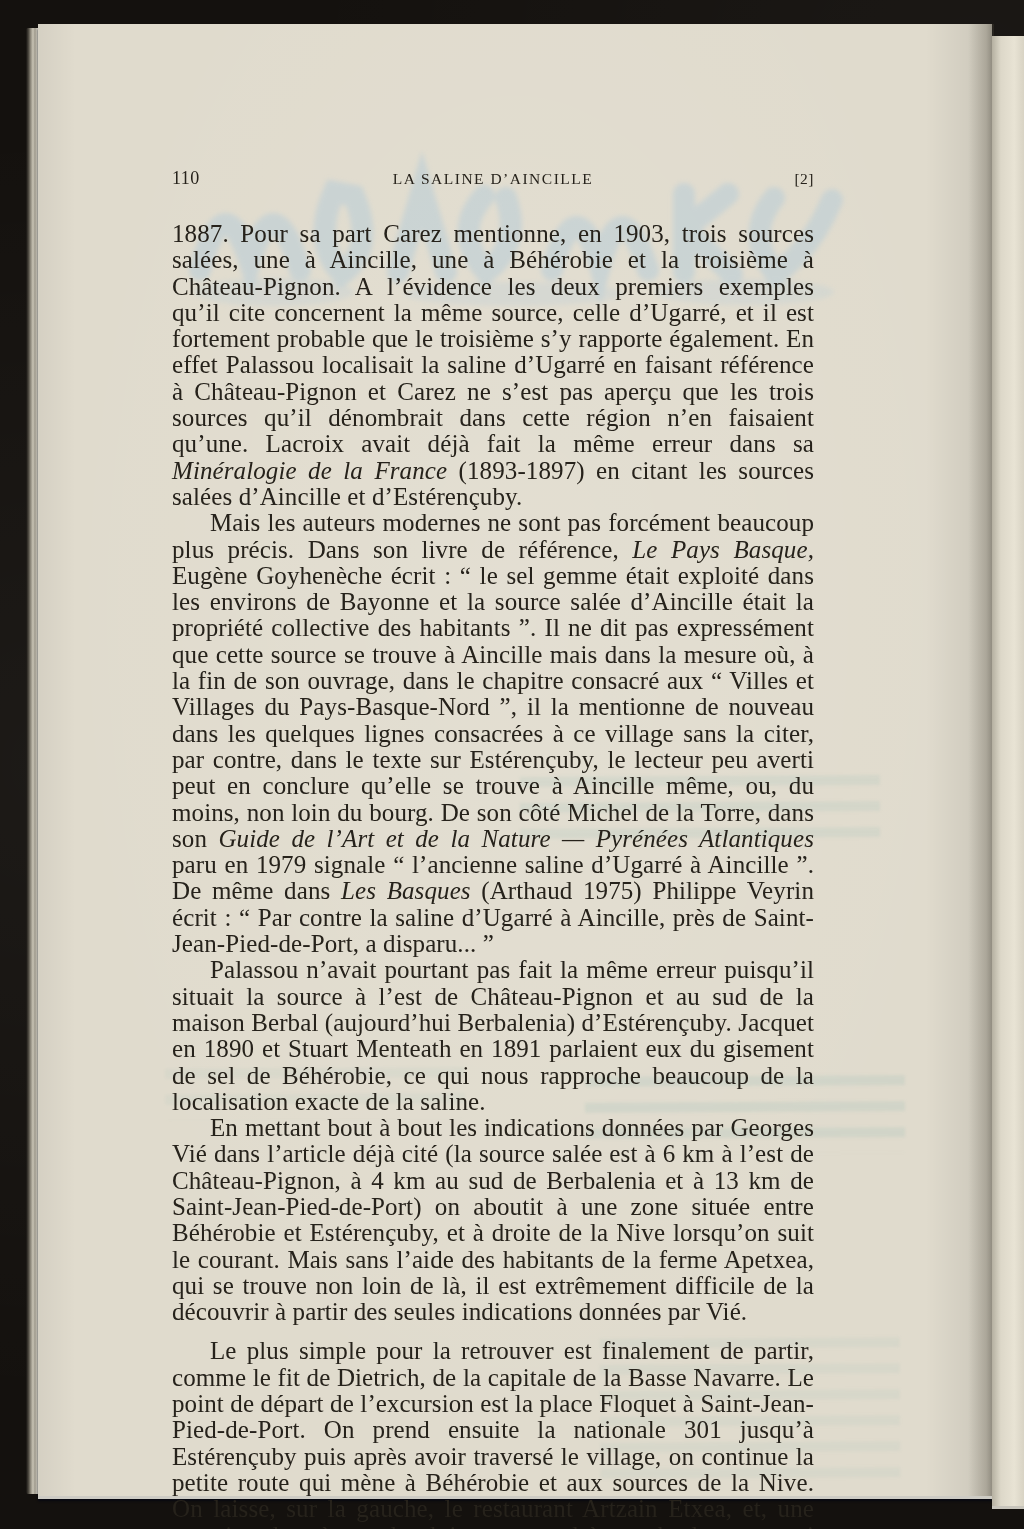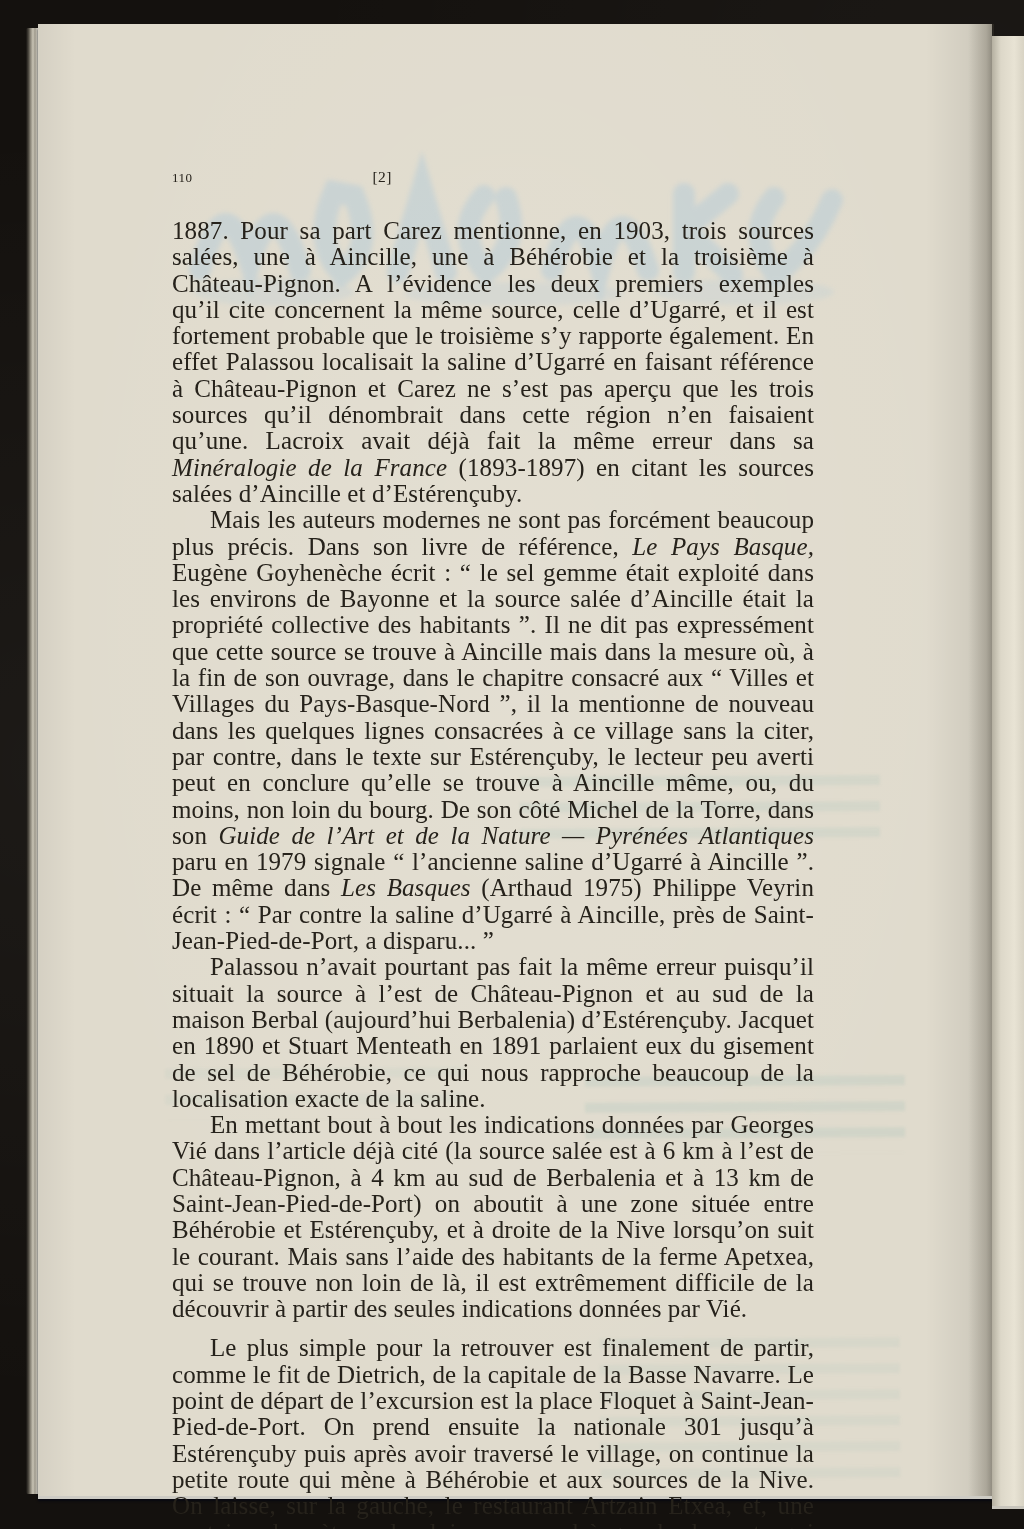--- a/index.html
+++ b/index.html
@@ -64,21 +64,21 @@
 
   
   .text-layer{
     position:absolute;left:172px;top:168px;width:642px;
     color:#26221b;
   }
   .header-row{
     display:flex;align-items:baseline;
     font-size:15.5px;letter-spacing:0.5px;margin-bottom:32px;
   }
-  .hdr-pagenum{width:110px;font-size:13px;}
+  .hdr-pagenum{width:110px;font-size:18px;}
   .hdr-title{flex:1;text-align:center;letter-spacing:1.5px;}
   .hdr-ref{width:110px;text-align:right;}
   .body-copy p{
     margin:0;font-size:25px;line-height:26.3px;text-align:justify;
     letter-spacing:0.1px;
   }
   .body-copy p.indent{text-indent:38px;}
   .body-copy p.space-before{margin-top:13px;}
   .body-copy .italic{font-style:italic;}
 </style>
@@ -113,20 +113,21 @@
 </svg>
 
 <div class="ghost-band ghost-a"></div>
 <div class="ghost-band ghost-b"></div>
 <div class="ghost-band ghost-c"></div>
 <div class="ghost-band ghost-d"></div>
 
 <div class="text-layer">
   <div class="header-row">
     <span class="hdr-pagenum">110</span>
+    <span class="hdr-title">LA SALINE D’AINCILLE</span>
     <span class="hdr-ref">[2]</span>
   </div>
   <div class="body-copy" id="paragraphs">
       <p><span>1887. Pour sa part Carez mentionne, en 1903, trois sources salées, une à Aincille, une à Béhérobie et la troisième à Château-Pignon. A l’évidence les deux premiers exemples qu’il cite concernent la même source, celle d’Ugarré, et il est fortement probable que le troisième s’y rapporte également. En effet Palassou localisait la saline d’Ugarré en faisant référence à Château-Pignon et Carez ne s’est pas aperçu que les trois sources qu’il dénombrait dans cette région n’en faisaient qu’une. Lacroix avait déjà fait la même erreur dans sa </span><span class="italic">Minéralogie de la France</span><span> (1893-1897) en citant les sources salées d’Aincille et d’Estérençuby.</span></p>
       <p class="indent"><span>Mais les auteurs modernes ne sont pas forcément beaucoup plus précis. Dans son livre de référence, </span><span class="italic">Le Pays Basque,</span><span> Eugène Goyhenèche écrit : “ le sel gemme était exploité dans les environs de Bayonne et la source salée d’Aincille était la propriété collective des habitants ”. Il ne dit pas expressément que cette source se trouve à Aincille mais dans la mesure où, à la fin de son ouvrage, dans le chapitre consacré aux “ Villes et Villages du Pays-Basque-Nord ”, il la mentionne de nouveau dans les quelques lignes consacrées à ce village sans la citer, par contre, dans le texte sur Estérençuby, le lecteur peu averti peut en conclure qu’elle se trouve à Aincille même, ou, du moins, non loin du bourg. De son côté Michel de la Torre, dans son </span><span class="italic">Guide de l’Art et de la Nature — Pyrénées Atlantiques</span><span> paru en 1979 signale “ l’ancienne saline d’Ugarré à Aincille ”. De même dans </span><span class="italic">Les Basques</span><span> (Arthaud 1975) Philippe Veyrin écrit : “ Par contre la saline d’Ugarré à Aincille, près de Saint-Jean-Pied-de-Port, a disparu... ”</span></p>
       <p class="indent"><span>Palassou n’avait pourtant pas fait la même erreur puisqu’il situait la source à l’est de Château-Pignon et au sud de la maison Berbal (aujourd’hui Berbalenia) d’Estérençuby. Jacquet en 1890 et Stuart Menteath en 1891 parlaient eux du gisement de sel de Béhérobie, ce qui nous rapproche beaucoup de la localisation exacte de la saline.</span></p>
       <p class="indent"><span>En mettant bout à bout les indications données par Georges Vié dans l’article déjà cité (la source salée est à 6 km à l’est de Château-Pignon, à 4 km au sud de Berbalenia et à 13 km de Saint-Jean-Pied-de-Port) on aboutit à une zone située entre Béhérobie et Estérençuby, et à droite de la Nive lorsqu’on suit le courant. Mais sans l’aide des habitants de la ferme Apetxea, qui se trouve non loin de là, il est extrêmement difficile de la découvrir à partir des seules indications données par Vié.</span></p>
       <p class="indent space-before"><span>Le plus simple pour la retrouver est finalement de partir, comme le fit de Dietrich, de la capitale de la Basse Navarre. Le point de départ de l’excursion est la place Floquet à Saint-Jean-Pied-de-Port. On prend ensuite la nationale 301 jusqu’à Estérençuby puis après avoir traversé le village, on continue la petite route qui mène à Béhérobie et aux sources de la Nive. On laisse, sur la gauche, le restaurant Artzain Etxea, et, une centaine de mètres plus loin, on prend à gauche la route qui monte vers la forêt d’Iraty. A environ trois cents mètres de là se dressent sur la gauche, à flanc</span></p>
     </div>
 </div>

